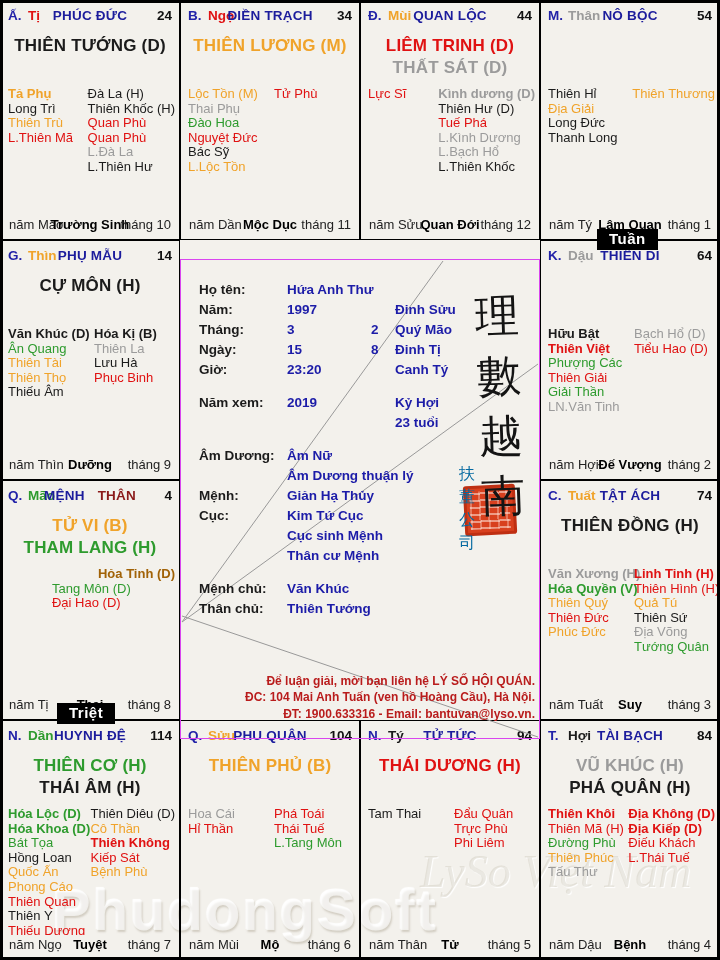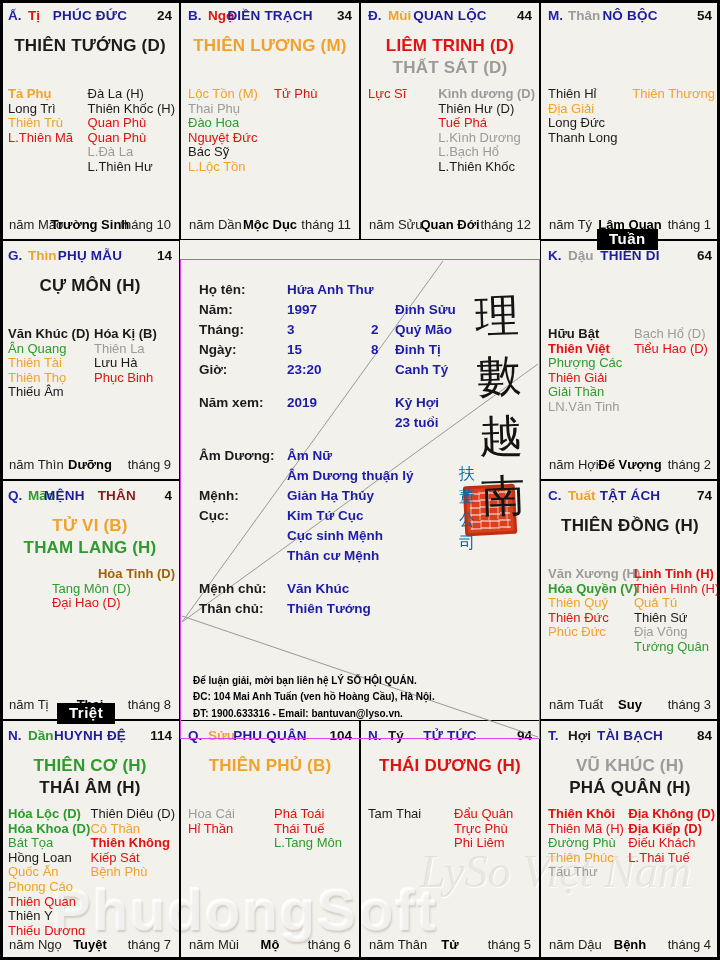--- a/index.html
+++ b/index.html
@@ -50,21 +50,21 @@
   #lines{position:absolute;inset:0;z-index:1;}
   #info{position:absolute;left:18px;top:22px;z-index:2;}
   .crow{display:flex;height:20px;white-space:nowrap;font-size:13.5px;font-weight:bold;}
   .crow.sp{height:13px;}
   .clabel{width:88px;color:#1b1b1b;}
   .ca{width:84px;color:#1c1ca8;}
   .cb{width:24px;color:#1c1ca8;}
   .cc{flex:1;color:#1c1ca8;}
   #contact{
     position:absolute;left:12px;right:4px;bottom:16px;z-index:2;
-    color:#000000;font-size:10px;font-weight:bold;line-height:16.5px;
+    color:#b91c1c;font-size:12px;font-weight:bold;line-height:16.5px;text-align:right;
   }
   
   #calli{
     position:absolute;left:292px;top:26px;width:54px;z-index:3;
     font-family:"DejaVu Serif",serif;font-size:44px;line-height:60px;
     color:#141414;word-break:break-all;text-align:center;transform:rotate(-2deg);
   }
   #calli-side{
     position:absolute;left:278px;top:202px;width:18px;z-index:3;
     font-family:"DejaVu Serif",serif;font-size:16px;line-height:23px;

